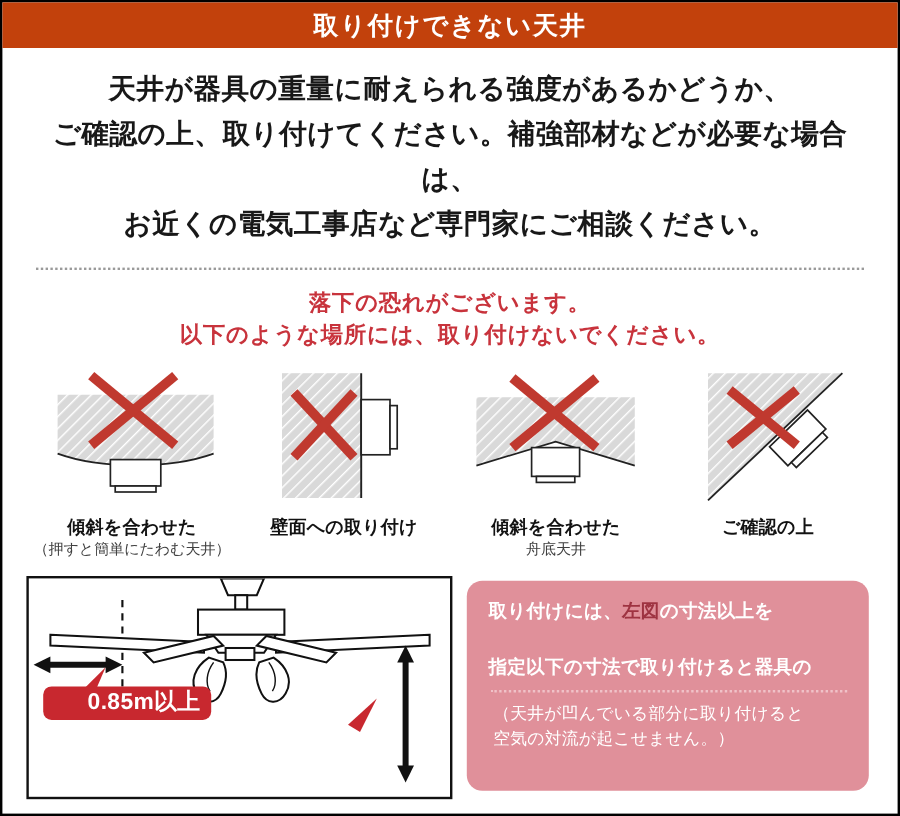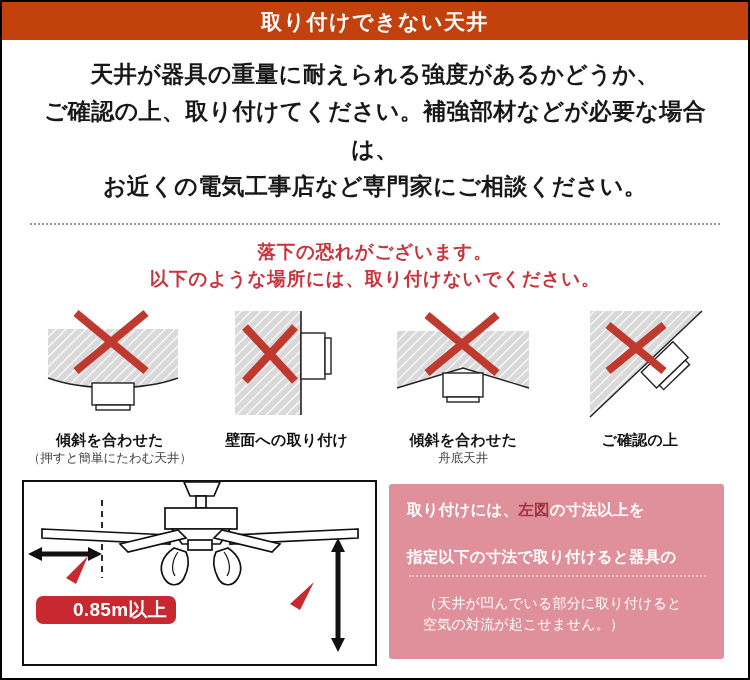--- a/index.html
+++ b/index.html
@@ -128,63 +128,63 @@
     background: #ffffff;
   }
   .fan-box svg { display: block; }
 
   .note-panel {
     position: relative;
     width: 335px;
     height: 175px;
     margin-top: 4px;
     background: #e0909a;
-    border-radius: 3px;
+    border-radius: 13px;
     box-sizing: border-box;
     padding: 14px 16px 10px 18px;
   }
   .note-main {
     margin: 0;
     color: #ffffff;
     font-size: 15.5px;
     font-weight: bold;
     line-height: 1.5;
     letter-spacing: 0.2px;
   }
   .note-em {
     color: #9e3341;
   }
   .note-divider {
     margin: 7px 2px 7px 2px;
     border-top: 2px dotted #f0c2c8;
     height: 0;
   }
   .note-sub {
-    margin: 16px;
+    margin: 4px;
     color: #ffffff;
     font-size: 14px;
     font-weight: normal;
     line-height: 1.5;
     letter-spacing: 0.2px;
   }
 
   
   .badge {
     position: absolute;
     background: #c8282f;
     color: #ffffff;
     font-weight: bold;
     border-radius: 7px;
     padding: 4px 9px 5px 9px;
     font-size: 19px;
     line-height: 1;
     white-space: nowrap;
     letter-spacing: 0.3px;
   }
-  .badge-left  { left: 12px;  top: 114px; padding-left: 37px; }
+  .badge-left  { left: 12px;  top: 90px; padding-left: 37px; }
   .badge-right { left: 178px; top: 128px; }
 </style>
 </head>
 <body>
 
 <div class="page">
 
   <div class="header-bar">
     <div class="header-title">取り付けできない天井</div>
   </div>

